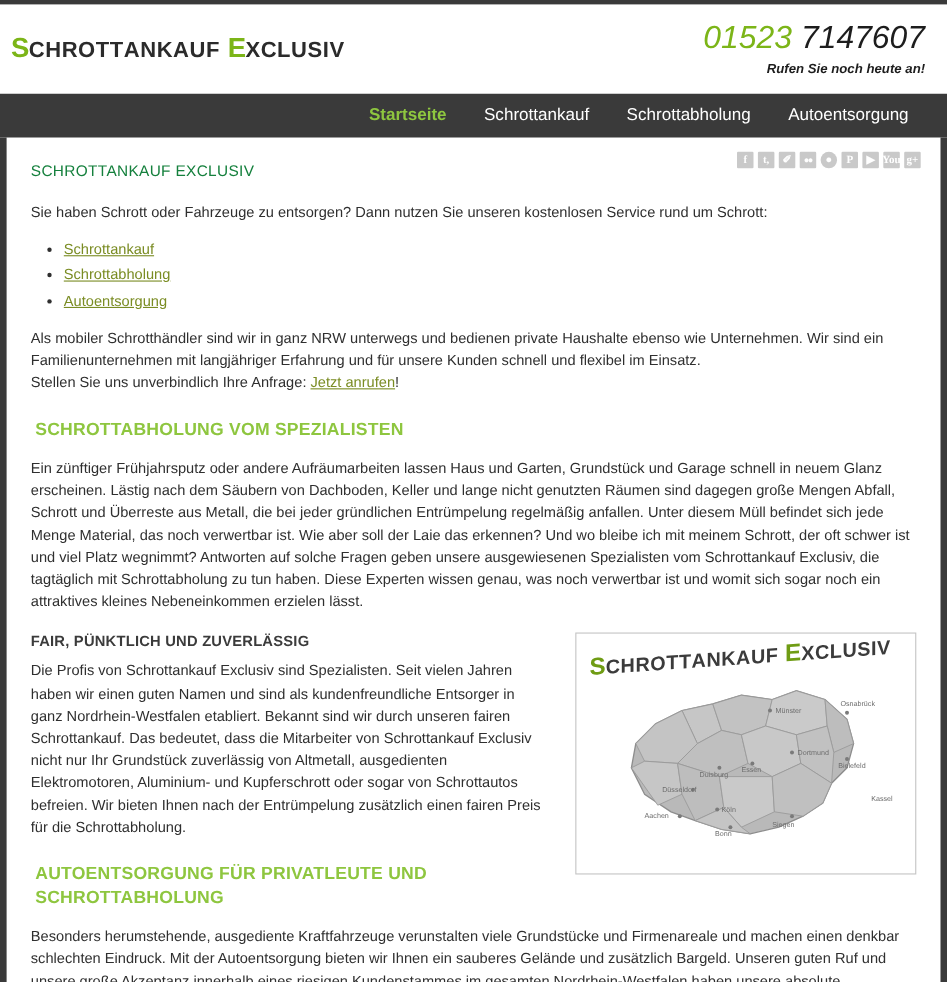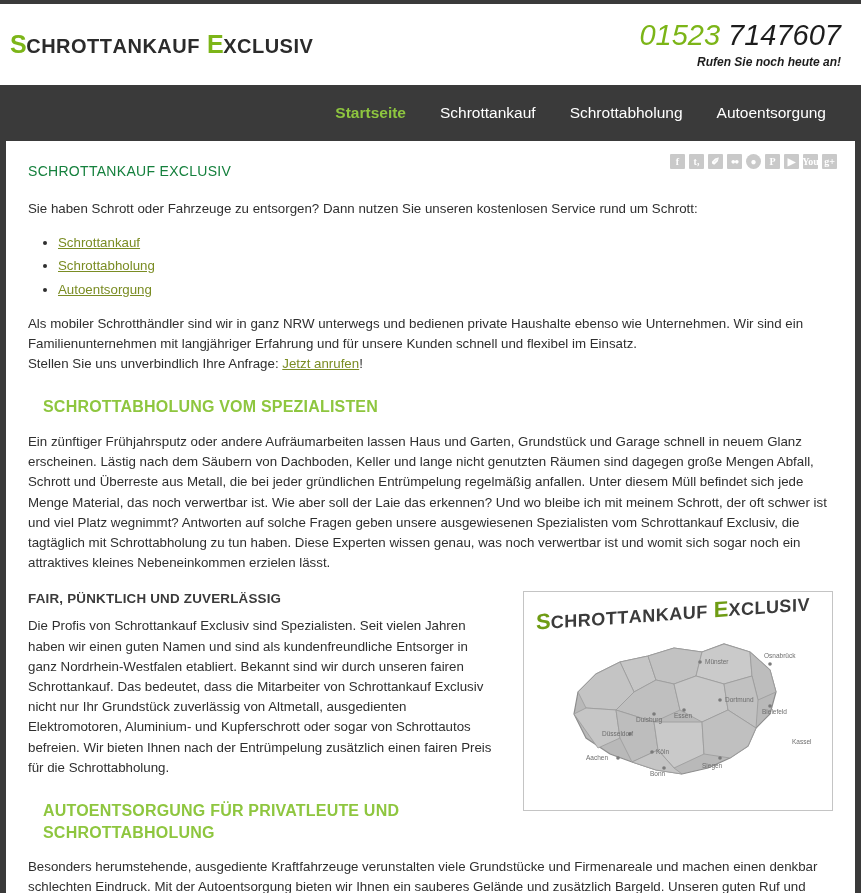--- a/index.html
+++ b/index.html
@@ -83,21 +83,21 @@
   .phone-sub {
     font-size: 12px;
     font-weight: bold;
     font-style: italic;
     color: #1d1d1d;
     margin-top: 4px;
   }
   
   .navbar {
     background: #3a3a3a;
-    height: 56px;
+    height: 40px;
     display: flex;
     align-items: center;
     justify-content: flex-end;
     padding-right: 18px;
   }
   .navbar a {
     color: #ffffff;
     text-decoration: none;
     font-size: 15.5px;
     padding: 0 17px;
@@ -165,21 +165,21 @@
     font-size: 13.3px;
   }
   a.inline {
     color: #7a8c23;
     text-decoration: underline;
   }
   h2.sec {
     color: #8ec63f;
     font-size: 16px;
     font-weight: bold;
-    margin: 22px 0 14px 15px;
+    margin: 22px 0 14px 4px;
     letter-spacing: 0.2px;
     line-height: 1.35;
   }
   h3.sub {
     color: #3b3b3b;
     font-size: 13.4px;
     font-weight: bold;
     margin: 18px 0 10px 0;
     letter-spacing: 0.2px;
   }

